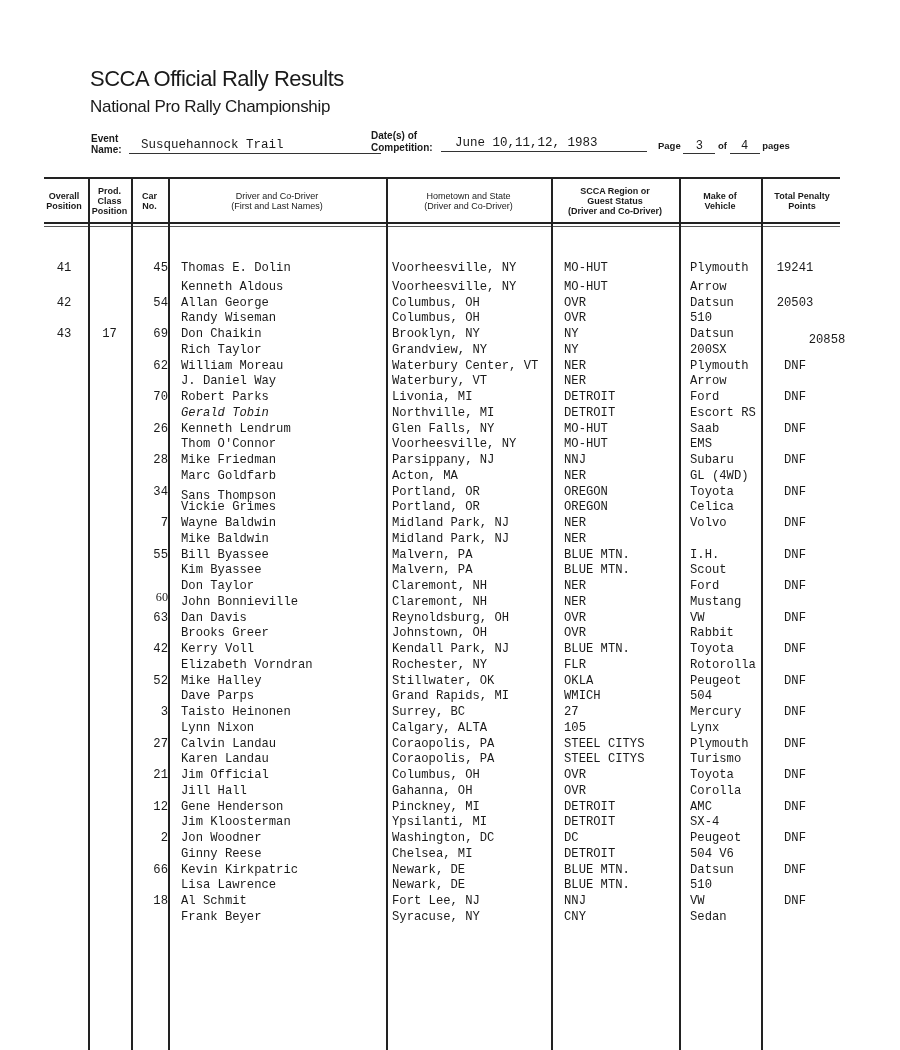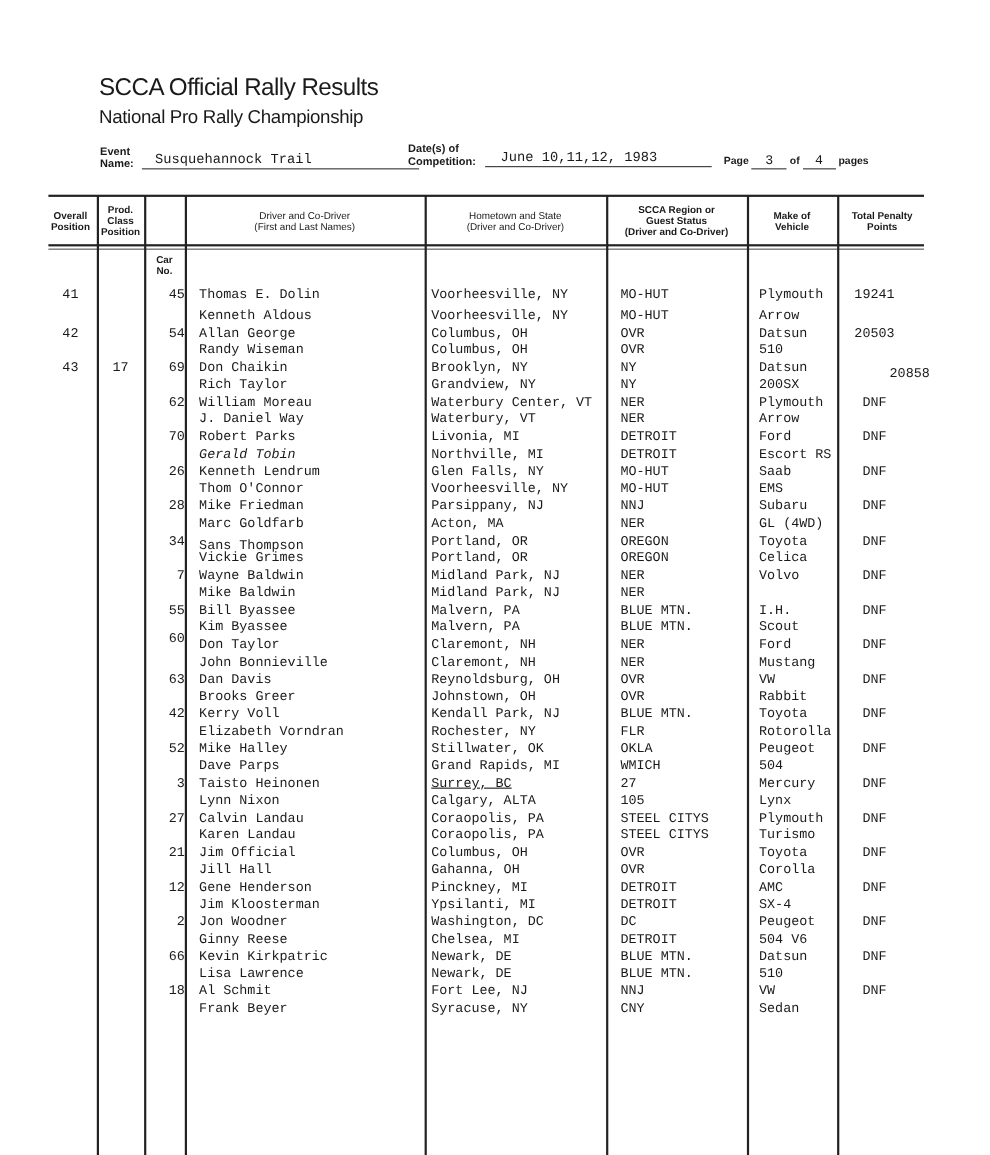--- a/index.html
+++ b/index.html
@@ -67,21 +67,21 @@
       <div>Position</div>
     </div>
 </div>
 <div class="hdr sans" style="left:88px;width:43px;">
   <div>
       <div>Prod.</div>
       <div>Class</div>
       <div>Position</div>
     </div>
 </div>
-<div class="hdr sans" style="left:131px;width:37px;margin-top:40px;">
+<div class="hdr sans" style="left:131px;width:37px;">
   <div>
       <div>Car</div>
       <div>No.</div>
     </div>
 </div>
 <div class="hdr sans" style="left:168px;width:218px;font-weight:normal;">
   <div>
       <div>Driver and Co-Driver</div>
       <div>(First and Last Names)</div>
     </div>
@@ -309,21 +309,21 @@
       <div class="cell mono c-car" style="top: 563.25px;"></div>
       <div class="cell mono c-drv" style="top: 563.25px;">Kim Byassee</div>
       <div class="cell mono c-home" style="top: 563.25px;">Malvern, PA</div>
       <div class="cell mono c-reg" style="top: 563.25px;">BLUE MTN.</div>
       <div class="cell mono c-make" style="top: 563.25px;">Scout</div>
       <div class="cell mono c-pts" style="top: 563.25px;"></div>
     </div>
     <div>
       <div class="cell mono c-pos" style="top: 579px;"></div>
       <div class="cell mono c-cls" style="top: 579px;"></div>
-      <div class="cell mono c-car" style="top: 574px;">60</div>
+      <div class="cell mono c-car" style="top: 590px; font-family: Liberation Serif, serif;">60</div>
       <div class="cell mono c-drv" style="top: 579px;">Don Taylor</div>
       <div class="cell mono c-home" style="top: 579px;">Claremont, NH</div>
       <div class="cell mono c-reg" style="top: 579px;">NER</div>
       <div class="cell mono c-make" style="top: 579px;">Ford</div>
       <div class="cell mono c-pts" style="top: 579px;">DNF</div>
     </div>
     <div>
       <div class="cell mono c-pos" style="top: 594.75px;"></div>
       <div class="cell mono c-cls" style="top: 594.75px;"></div>
       <div class="cell mono c-car" style="top: 594.75px;"></div>
@@ -391,21 +391,21 @@
       <div class="cell mono c-home" style="top: 689.25px;">Grand Rapids, MI</div>
       <div class="cell mono c-reg" style="top: 689.25px;">WMICH</div>
       <div class="cell mono c-make" style="top: 689.25px;">504</div>
       <div class="cell mono c-pts" style="top: 689.25px;"></div>
     </div>
     <div>
       <div class="cell mono c-pos" style="top: 705px;"></div>
       <div class="cell mono c-cls" style="top: 705px;"></div>
       <div class="cell mono c-car" style="top: 705px;">3</div>
       <div class="cell mono c-drv" style="top: 705px;">Taisto Heinonen</div>
-      <div class="cell mono c-home" style="top: 705px; text-decoration: underline;">Surrey, BC</div>
+      <div class="cell mono c-home" style="top: 705px;">Surrey, BC</div>
       <div class="cell mono c-reg" style="top: 705px;">27</div>
       <div class="cell mono c-make" style="top: 705px;">Mercury</div>
       <div class="cell mono c-pts" style="top: 705px;">DNF</div>
     </div>
     <div>
       <div class="cell mono c-pos" style="top: 720.75px;"></div>
       <div class="cell mono c-cls" style="top: 720.75px;"></div>
       <div class="cell mono c-car" style="top: 720.75px;"></div>
       <div class="cell mono c-drv" style="top: 720.75px;">Lynn Nixon</div>
       <div class="cell mono c-home" style="top: 720.75px;">Calgary, ALTA</div>

